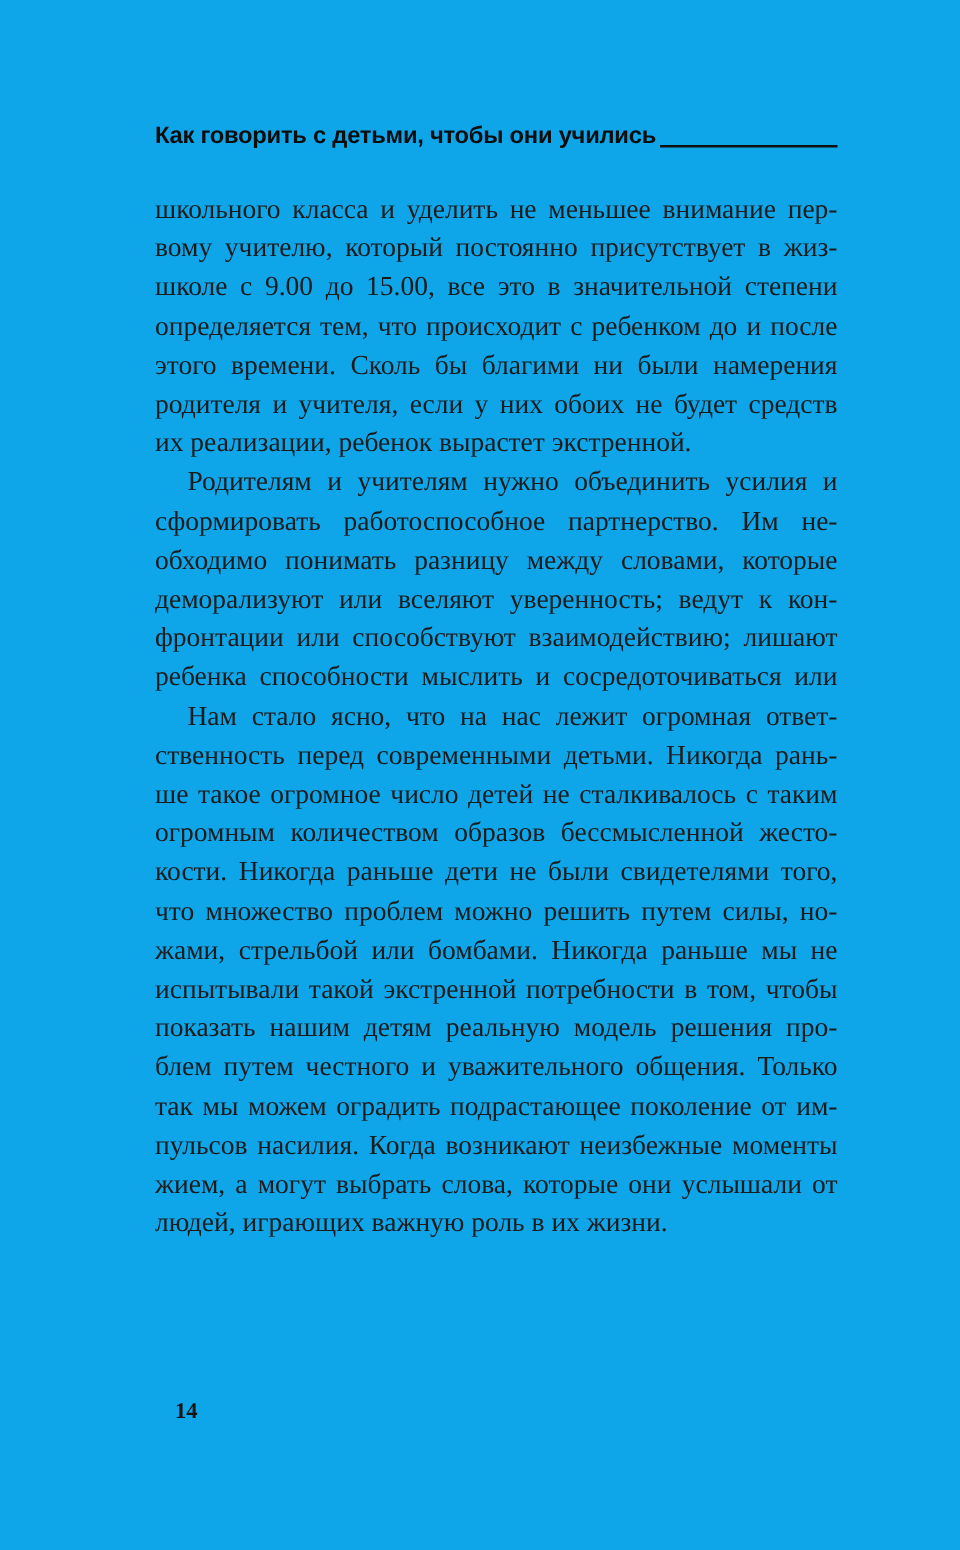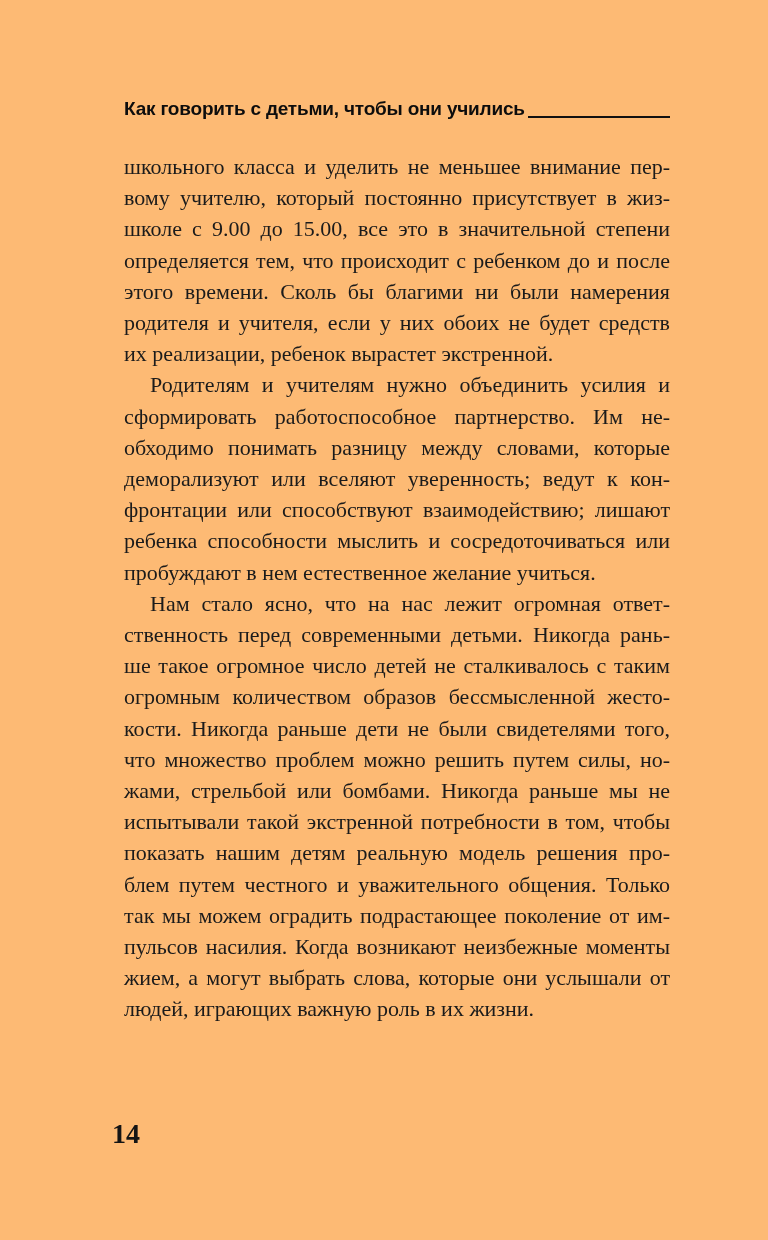--- a/index.html
+++ b/index.html
@@ -10,21 +10,21 @@
     width: 768px;
     height: 1240px;
     background: #ffffff;
     position: relative;
     overflow: hidden;
     font-family: "Liberation Serif", serif;
   }
   .page {
     position: absolute;
     inset: 0;
-    background: #fdba74;
+    background: #0ea5e9;
   }
   .running-header {
     position: absolute;
     left: 124px;
     top: 98px;
     width: 546px;
     display: flex;
     align-items: flex-end;
     font-family: "Liberation Sans", sans-serif;
     font-weight: bold;
@@ -56,25 +56,25 @@
     font-family: Liberation Serif, serif;
   }
   .line.last {
     text-align-last: left;
   }
   .paragraph.indented .line:first-child {
     text-indent: 26px;
   }
   .page-number {
     position: absolute;
-    left: 112px;
+    left: 140px;
     top: 1118px;
     font-family: "Liberation Serif", serif;
     font-weight: bold;
-    font-size: 28px;
+    font-size: 18px;
     color: #141414;
   }
 </style>
 </head>
 <body>
 
 <div class="page">
 
   <div class="running-header">
     <span>Как говорить с детьми, чтобы они учились</span>
@@ -91,21 +91,20 @@
         <div class="line">родителя и учителя, если у них обоих не будет средств</div>
         <div class="line last">их реализации, ребенок вырастет экстренной.</div>
       </div>
       <div class="paragraph indented">
         <div class="line">Родителям и учителям нужно объединить усилия и</div>
         <div class="line">сформировать работоспособное партнерство. Им не-</div>
         <div class="line">обходимо понимать разницу между словами, которые</div>
         <div class="line">деморализуют или вселяют уверенность; ведут к кон-</div>
         <div class="line">фронтации или способствуют взаимодействию; лишают</div>
         <div class="line">ребенка способности мыслить и сосредоточиваться или</div>
-        <div class="line last">пробуждают в нем естественное желание учиться.</div>
       </div>
       <div class="paragraph indented">
         <div class="line">Нам стало ясно, что на нас лежит огромная ответ-</div>
         <div class="line">ственность перед современными детьми. Никогда рань-</div>
         <div class="line">ше такое огромное число детей не сталкивалось с таким</div>
         <div class="line">огромным количеством образов бессмысленной жесто-</div>
         <div class="line">кости. Никогда раньше дети не были свидетелями того,</div>
         <div class="line">что множество проблем можно решить путем силы, но-</div>
         <div class="line">жами, стрельбой или бомбами. Никогда раньше мы не</div>
         <div class="line">испытывали такой экстренной потребности в том, чтобы</div>

